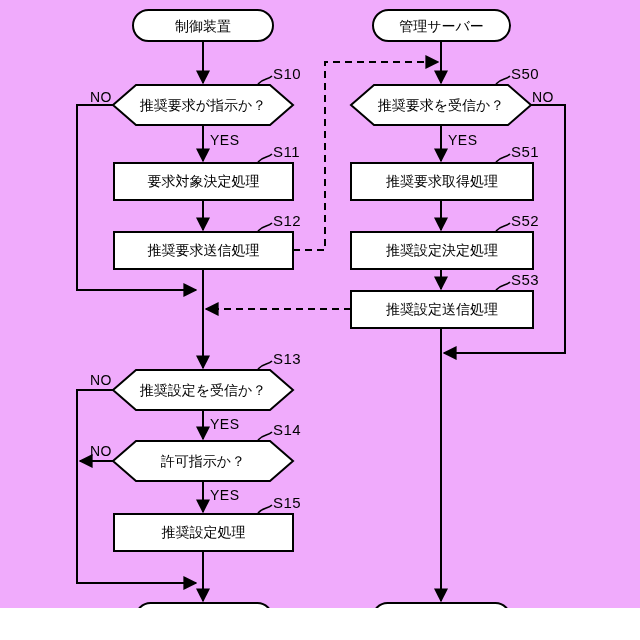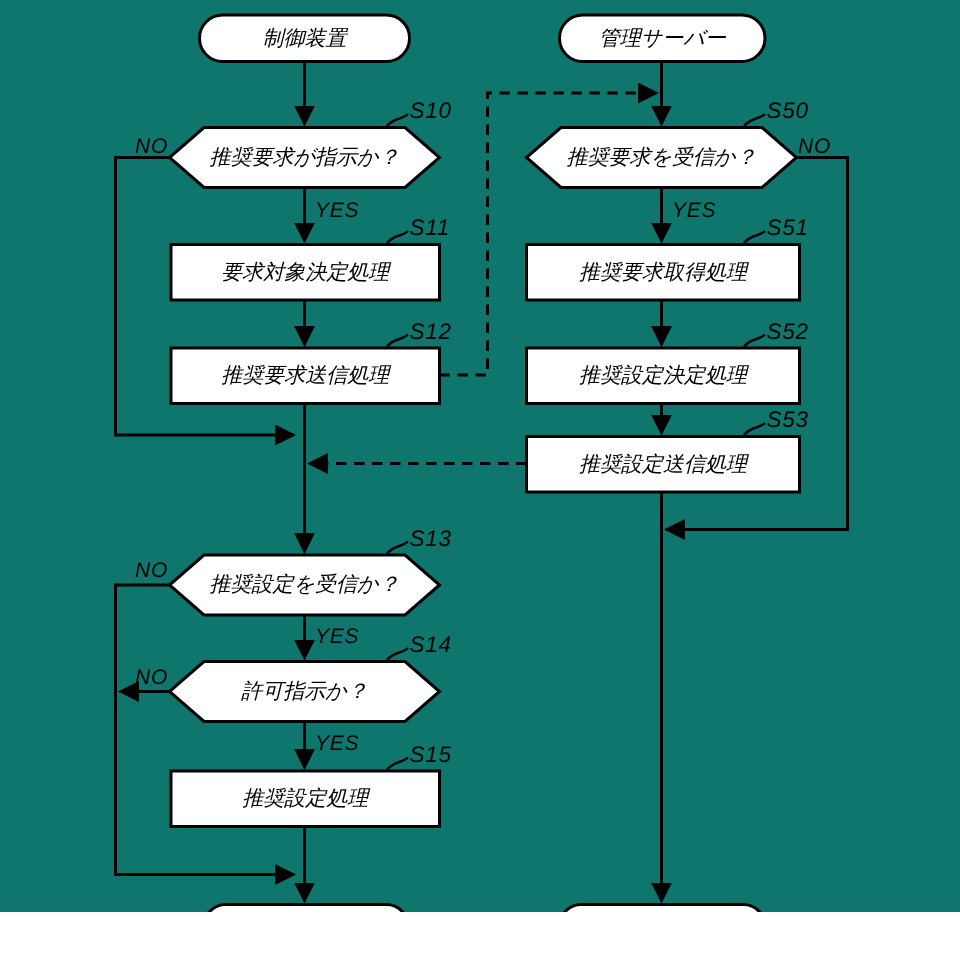--- a/index.html
+++ b/index.html
@@ -7,23 +7,22 @@
     padding: 0;
     background: #ffffff;
   }
   body {
     font-family: "Liberation Sans", "DejaVu Sans", sans-serif;
   }
   #canvas {
     position: relative;
     width: 640px;
     height: 608px;
-    background: #0f766e;
+    background: #f0abfc;
     overflow: hidden;
-    font-style: italic;
   }
   svg.flow {
     position: absolute;
     left: 0;
     top: 0;
     width: 640px;
     height: 640px;
   }
   .shape-line {
     fill: #ffffff;

